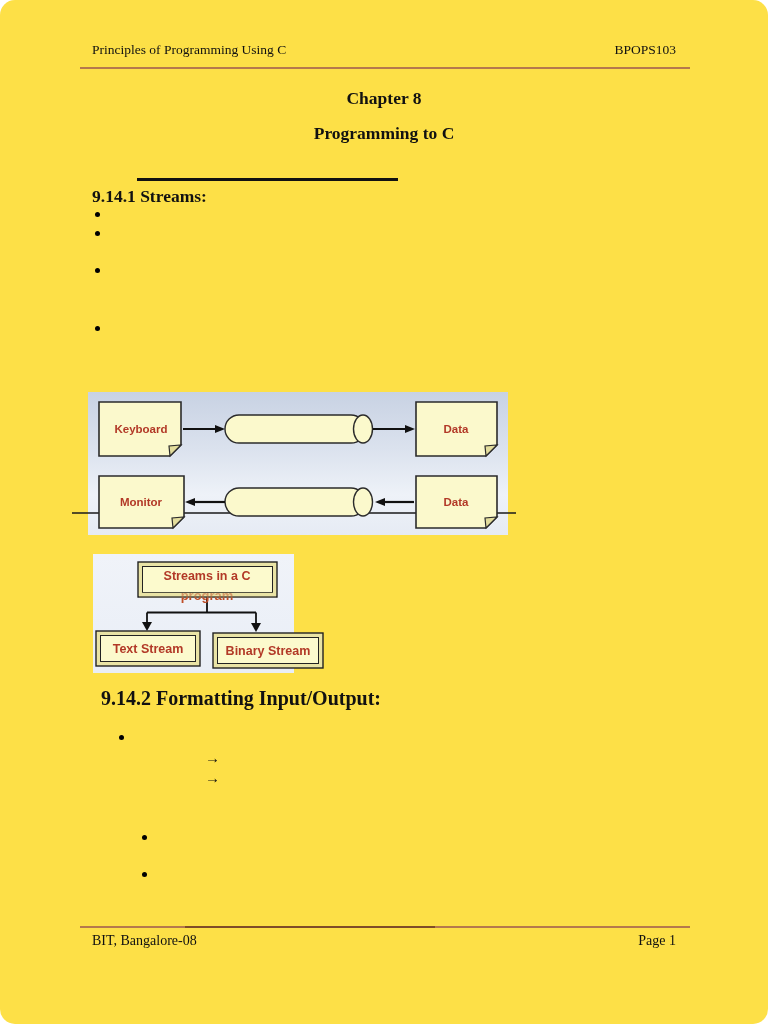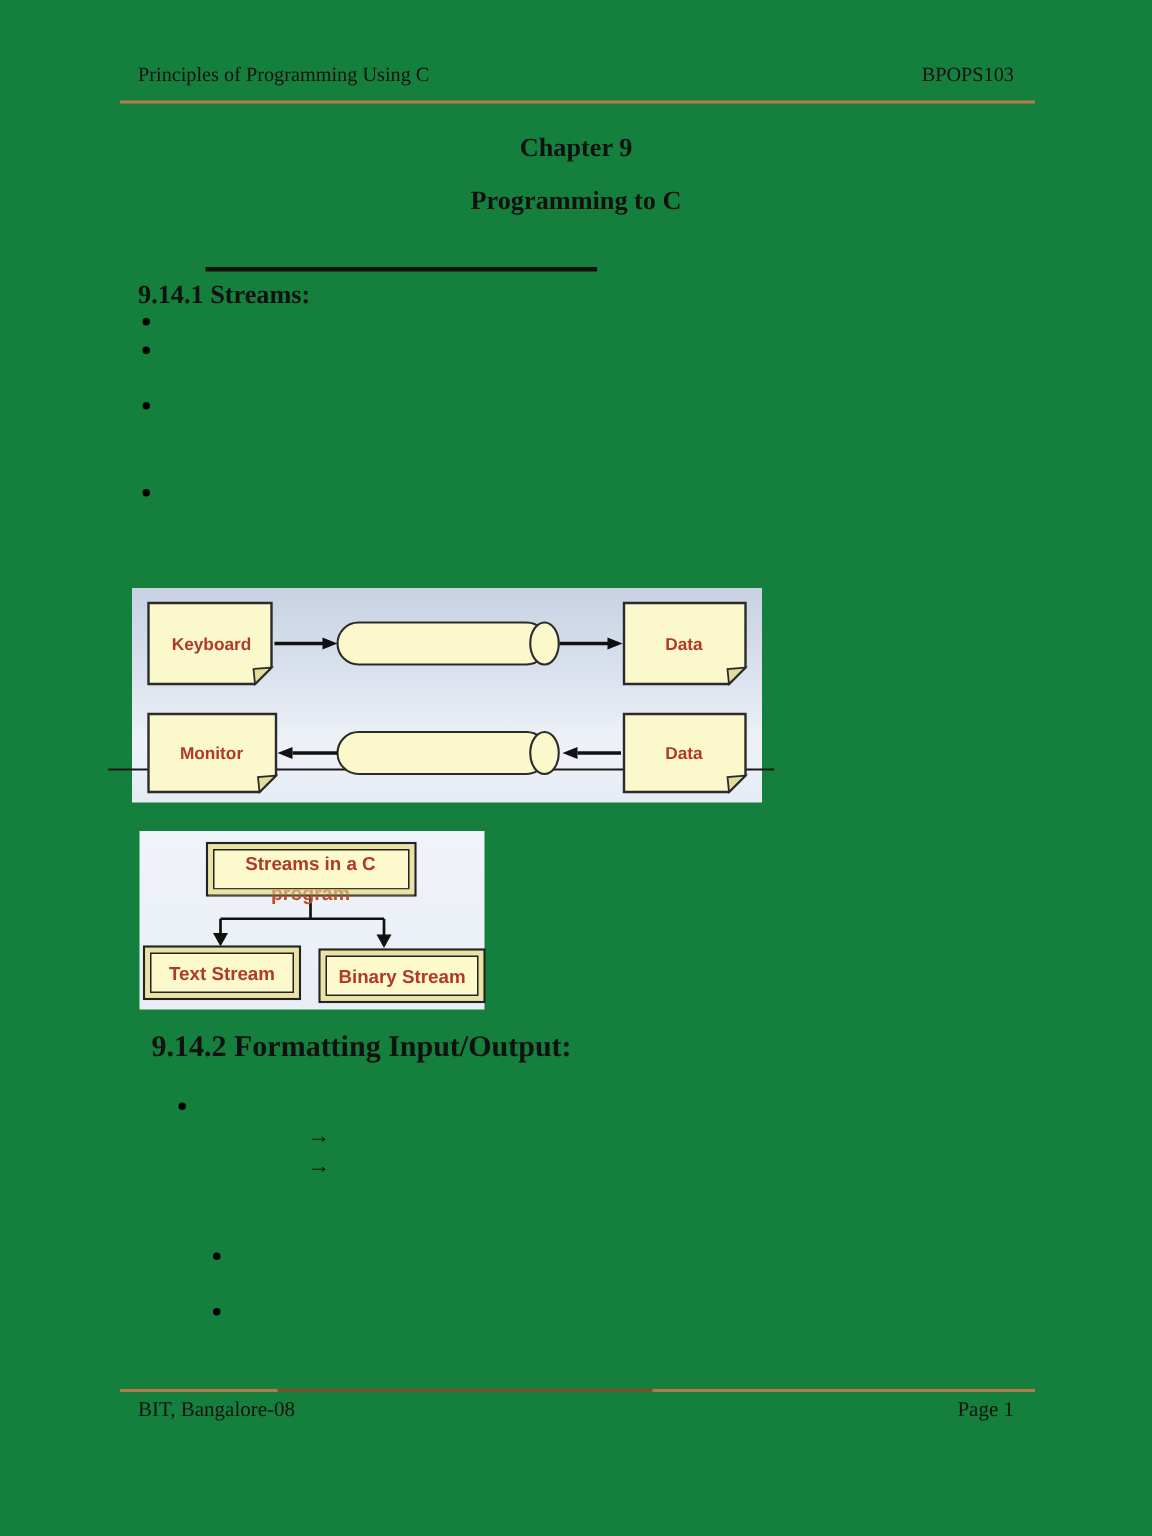--- a/index.html
+++ b/index.html
@@ -1,18 +1,18 @@
 <!DOCTYPE html>
 <html><head>
 <meta charset="utf-8">
 <style>
   html,body{margin:0;padding:0;background:#fff;}
   .page{
-    position:relative;width:768px;height:1024px;background:#15803d;
-    font-family:"Liberation Serif",serif;color:#111;overflow:hidden;
+    position:relative;width:768px;height:1024px;background:#fde047;
+    font-family:"Liberation Serif",serif;color:#111;overflow:hidden;border-radius:15px;
   }
   .abs{position:absolute;}
   
   .hdr-left{left:92px;top:42px;font-size:13.5px;}
   .hdr-right{right:92px;top:42px;font-size:13.5px;}
   .hdr-rule{left:80px;top:67px;width:610px;height:2px;background:#b5794c;}
   .ftr-rule{left:80px;top:926px;width:610px;height:2px;background:#b5794c;}
   .ftr-rule-dark{left:185px;top:926px;width:250px;height:2px;background:#7f4c28;}
   .ftr-left{left:92px;top:933px;font-size:14px;}
   .ftr-right{right:92px;top:933px;font-size:14px;}
@@ -24,39 +24,39 @@
   .s2-heading{left:101px;top:687px;font-size:20px;font-weight:bold;}
   
   .dot{width:5px;height:5px;border-radius:50%;background:#000;}
   .arrow-glyph{font-size:15px;color:#111;line-height:1;}
   
   .diagram1{
     left:88px;top:392px;width:420px;height:143px;
     background:linear-gradient(180deg,#c8d2e3 0%,#dbe2ee 40%,#eef2f8 72%,#e6ebf4 100%);
   }
   .diagram2{
-    left:93px;top:554px;width:230px;height:119px;
+    left:93px;top:554px;width:201px;height:119px;
     background:linear-gradient(180deg,#f0f3f9 0%,#e9eef6 100%);
   }
   .diagram1 svg,.diagram2 svg{position:absolute;left:0;top:0;overflow:visible;}
   .dlabel{font-family:"Liberation Sans",sans-serif;font-weight:bold;fill:#b23927;}
   .d1text{font-size:11.5px;}
   .d2text{font-size:12.5px;}
   .d2prog{font-size:13px;fill:#c04e28;}
 </style>
 </head>
 <body>
 
 <div class="page">
 
   <div class="abs hdr-left">Principles of Programming Using C</div>
   <div class="abs hdr-right">BPOPS103</div>
   <div class="abs hdr-rule"></div>
 
-  <div class="abs chapter">Chapter 9</div>
+  <div class="abs chapter">Chapter 8</div>
   <div class="abs subtitle">Programming to C</div>
 
   <div class="abs blackline"></div>
 
   <div class="abs s1-heading">9.14.1 Streams:</div>
   <div class="abs dot" style="left:95px;top:212px;"></div>
   <div class="abs dot" style="left:95px;top:231px;"></div>
   <div class="abs dot" style="left:95px;top:268px;"></div>
   <div class="abs dot" style="left:95px;top:326px;"></div>
 

